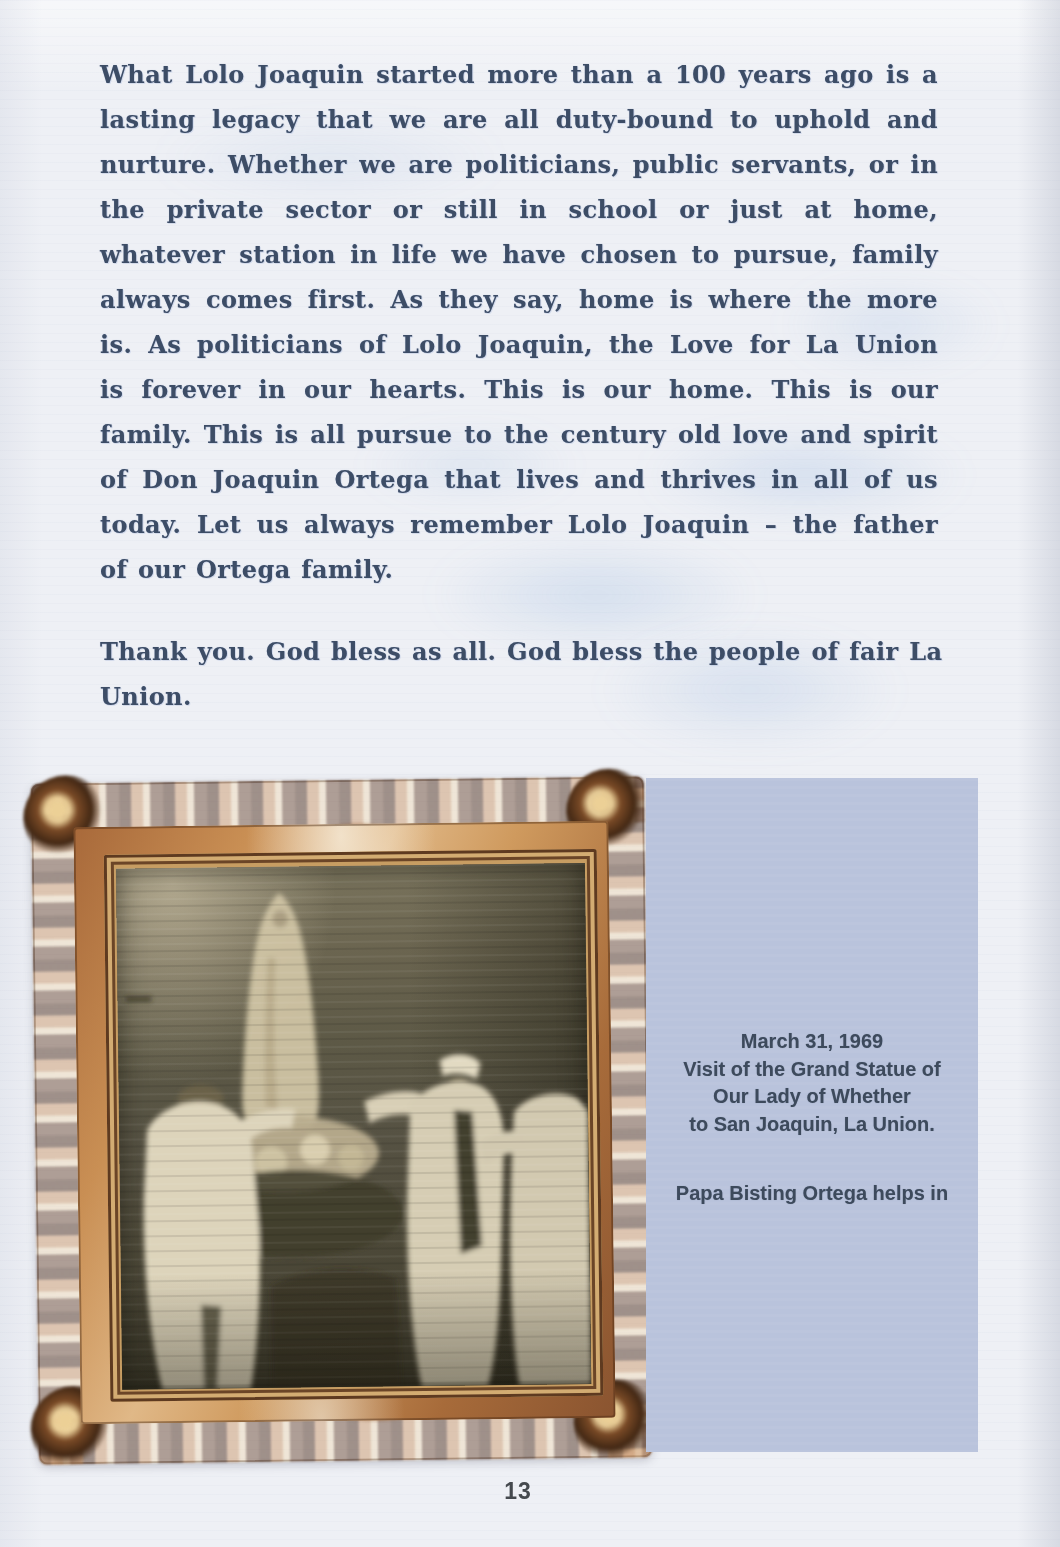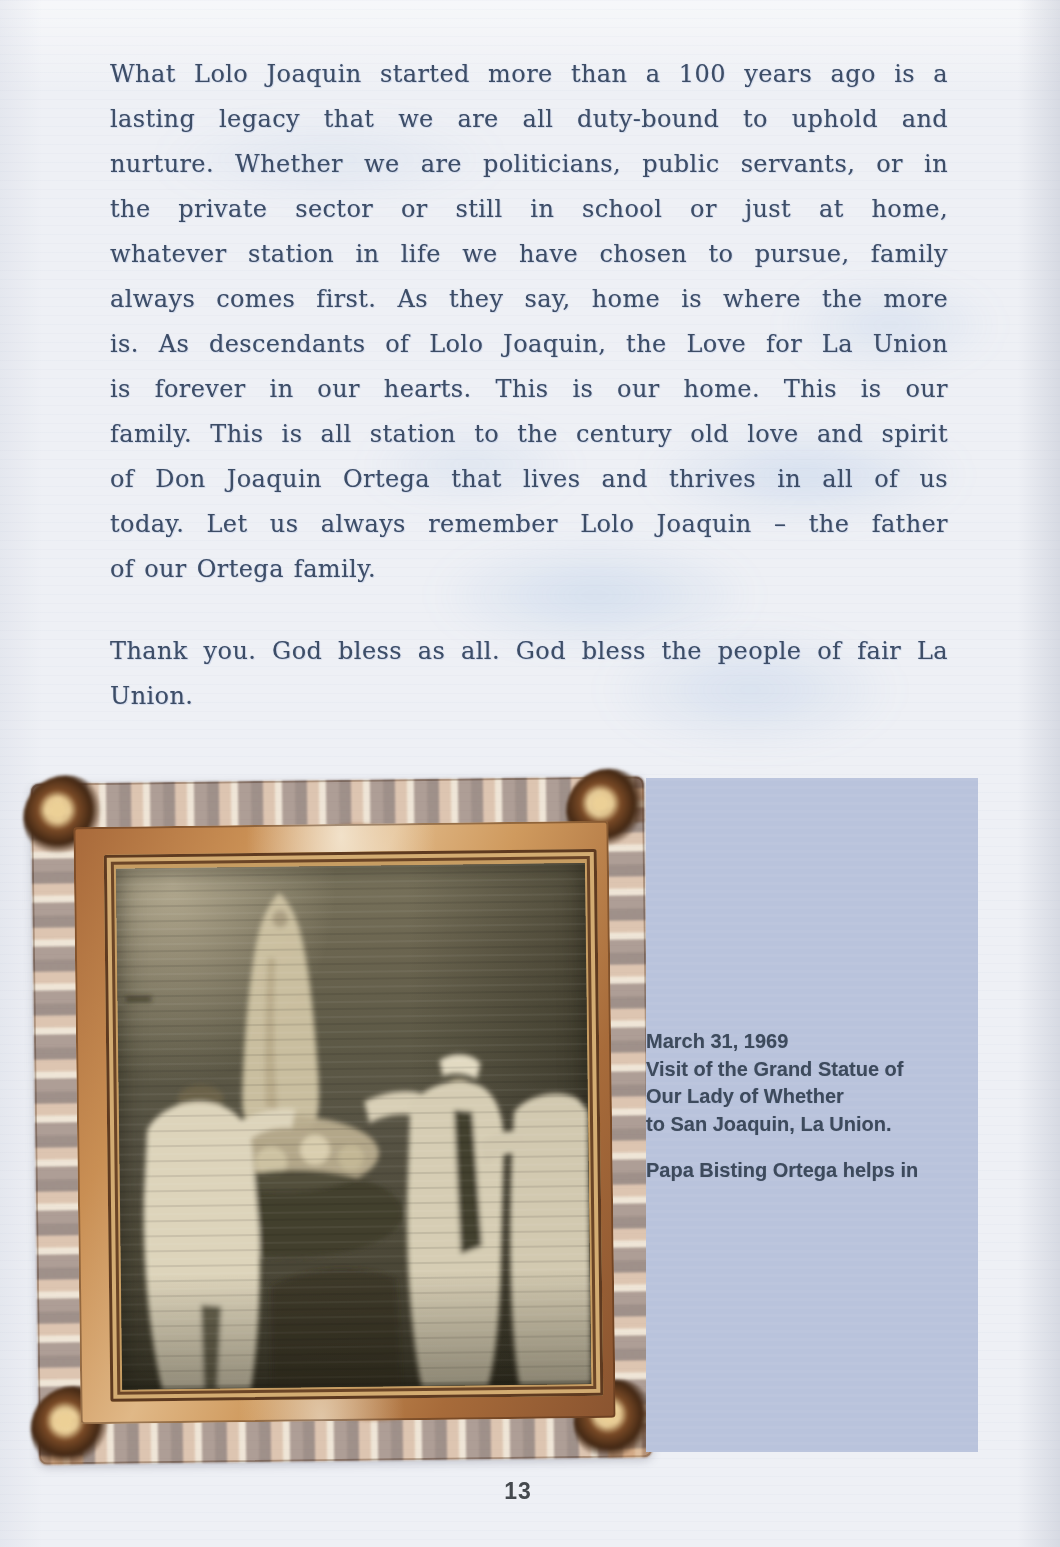--- a/index.html
+++ b/index.html
@@ -32,22 +32,22 @@
   .blot{position:absolute;border-radius:50%;filter:blur(16px);pointer-events:none;}
   .b1{left:640px;top:430px;width:330px;height:90px;background:radial-gradient(ellipse,rgba(110,155,215,.22),transparent 70%);}
   .b2{left:430px;top:540px;width:330px;height:110px;background:radial-gradient(ellipse,rgba(100,150,210,.20),transparent 70%);}
   .b3{left:600px;top:630px;width:300px;height:120px;background:radial-gradient(ellipse,rgba(105,150,210,.18),transparent 70%);}
   .b4{left:150px;top:120px;width:360px;height:80px;background:radial-gradient(ellipse,rgba(120,160,215,.12),transparent 70%);}
   .b5{left:780px;top:280px;width:220px;height:90px;background:radial-gradient(ellipse,rgba(110,155,215,.16),transparent 70%);}
   .b6{left:360px;top:430px;width:220px;height:70px;background:radial-gradient(ellipse,rgba(110,155,215,.15),transparent 70%);}
 
   
   .speech{
-    position:absolute;left:110px;top:52px;width:838px;
-    font-size:24px;font-weight:400;letter-spacing:.4px;word-spacing:2px;
+    position:absolute;left:100px;top:52px;width:838px;
+    font-size:24px;font-weight:700;letter-spacing:.4px;word-spacing:2px;
     color:var(--ink);
     text-shadow:0 0 1px rgba(70,100,170,.35), 1px 1px 0 rgba(120,150,210,.18);
   }
   .speech .line{
     display:block;line-height:45px;height:45px;white-space:nowrap;
     text-align:justify;text-align-last:justify;
   }
   .speech .line.end{text-align-last:left;white-space:normal;}
   .speech.p2{top:629px;}
 
@@ -132,27 +132,28 @@
 
   
   .caption-panel{
     position:absolute;left:646px;top:3px;width:332px;height:674px;
     background:
       repeating-linear-gradient(180deg, rgba(255,255,255,.04) 0 3px, transparent 3px 8px),
       var(--panel);
   }
   .caption{
     margin-top:250px;
+    text-align:center;
     font-family:"Liberation Sans", sans-serif;
     font-size:20px;font-weight:700;line-height:27.5px;
     color:var(--cap-ink);
     text-shadow:0 0 1px rgba(50,70,100,.3);
   }
   .cap-line{display:block;}
-  .cap-group2{margin-top:19px;}
+  .cap-group2{margin-top:42px;}
 
   
   .footer{position:absolute;left:0;top:1478px;width:1036px;text-align:center;}
   .page-number{
     font-family:"Liberation Sans", sans-serif;
     font-size:23px;font-weight:700;letter-spacing:1px;color:var(--pn-ink);
   }
 </style>
 </head>
 <body>
@@ -166,23 +167,23 @@
   <div class="blot b5"></div>
   <div class="blot b6"></div>
 
   <section class="speech">
     <span class="line">What Lolo Joaquin started more than a 100 years ago is a</span>
     <span class="line">lasting legacy that we are all duty-bound to uphold and</span>
     <span class="line">nurture. Whether we are politicians, public servants, or in</span>
     <span class="line">the private sector or still in school or just at home,</span>
     <span class="line">whatever station in life we have chosen to pursue, family</span>
     <span class="line">always comes first. As they say, home is where the more</span>
-    <span class="line">is.  As descendants of Lolo Joaquin, the Love for La Union</span>
+    <span class="line">is.  As politicians of Lolo Joaquin, the Love for La Union</span>
     <span class="line">is forever in our hearts. This is our home. This is our</span>
-    <span class="line">family. This is all station to the century old love and spirit</span>
+    <span class="line">family. This is all pursue to the century old love and spirit</span>
     <span class="line">of Don Joaquin Ortega that lives and thrives in all of us</span>
     <span class="line">today. Let us always remember Lolo Joaquin – the father</span>
     <span class="line end">of our Ortega family.</span>
   </section>
 
   <section class="speech p2">
     <span class="line">Thank you. God bless as all. God bless the people of fair La</span>
     <span class="line end">Union.</span>
   </section>
 

